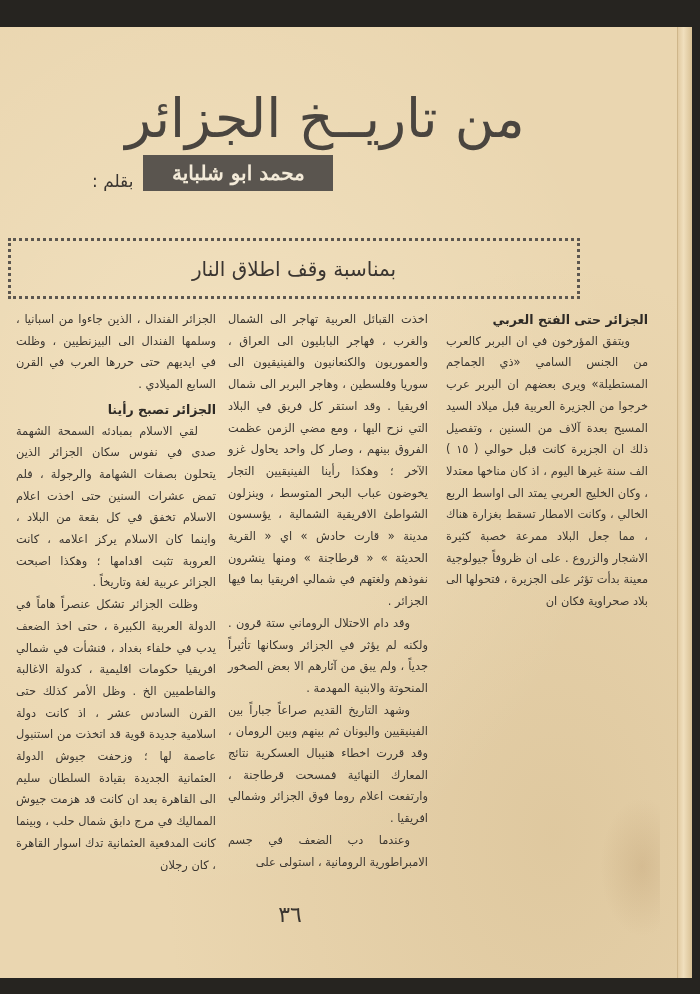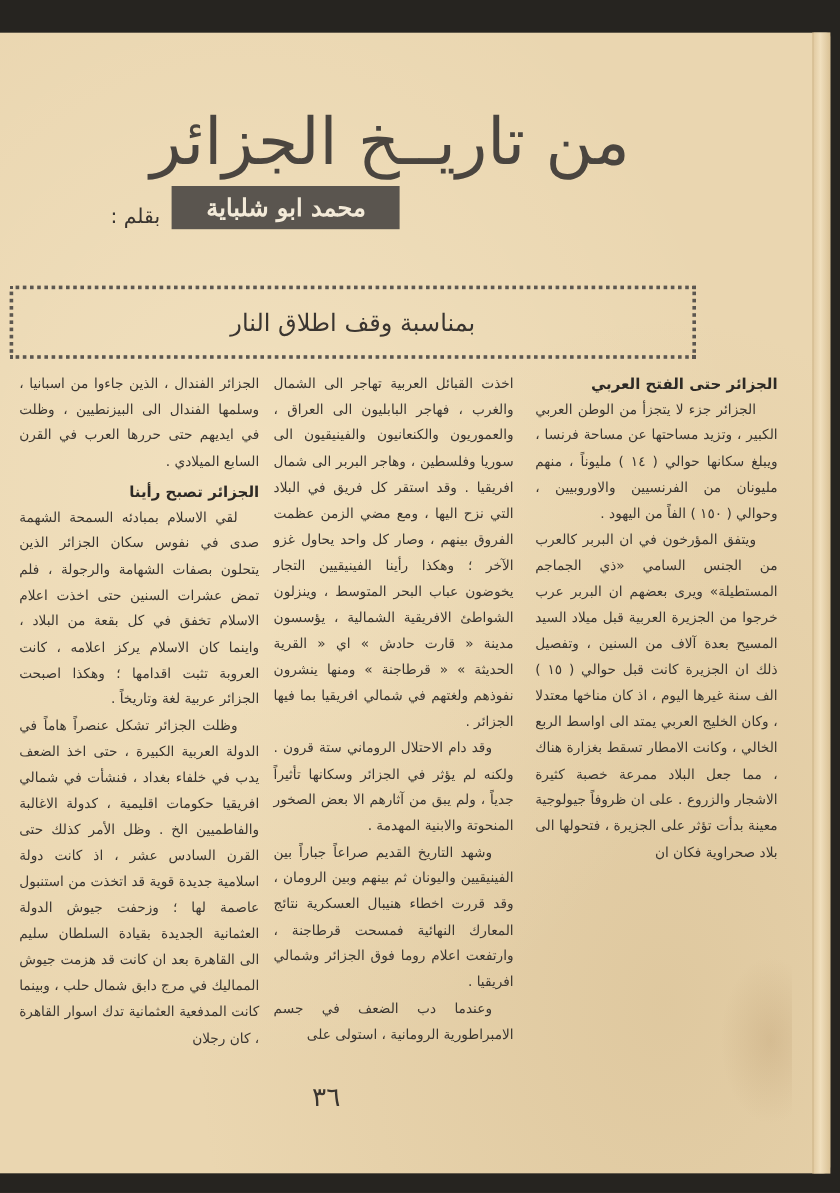--- a/index.html
+++ b/index.html
@@ -87,21 +87,21 @@
   .subhead {
     font-weight: bold;
     font-size: 12.5px;
     color: #2e2a25;
     margin: 0 0 1px 0;
   }
   .indent { text-indent: 18px; }
   .page-number {
     position: absolute;
     top: 875px; left: 260px; width: 60px;
-    text-align: left;
+    text-align: center;
     font-family: "DejaVu Serif", serif;
     font-size: 22px;
     color: #3b3630;
   }
   .stain {
     position: absolute;
     left: 600px; top: 770px;
     width: 60px; height: 140px;
     border-radius: 40% 0 0 50%;
     background: radial-gradient(ellipse at 70% 50%, rgba(175,140,95,0.25), rgba(0,0,0,0) 70%);
@@ -120,21 +120,20 @@
     <span class="byline-label">بقلم :</span>
     <span class="author-box">محمد ابو شلباية</span>
   </div>
 
   <div class="occasion-box">
     <span class="occasion-text">بمناسبة وقف اطلاق النار</span>
   </div>
 
   <div class="col col-right">
     <p class="subhead">الجزائر حتى الفتح العربي</p>
-    <p class="indent">الجزائر جزء لا يتجزأ من الوطن العربي الكبير ، وتزيد مساحتها عن مساحة فرنسا ، ويبلغ سكانها حوالي ( ١٤ ) مليوناً ، منهم مليونان من الفرنسيين والاوروبيين ، وحوالي ( ١٥٠ ) الفاً من اليهود .</p>
     <p class="indent">ويتفق المؤرخون في ان البربر كالعرب من الجنس السامي «ذي الجماجم المستطيلة» ويرى بعضهم ان البربر عرب خرجوا من الجزيرة العربية قبل ميلاد السيد المسيح بعدة آلاف من السنين ، وتفصيل ذلك ان الجزيرة كانت قبل حوالي ( ١٥ ) الف سنة غيرها اليوم ، اذ كان مناخها معتدلا ، وكان الخليج العربي يمتد الى اواسط الربع الخالي ، وكانت الامطار تسقط بغزارة هناك ، مما جعل البلاد ممرعة خصبة كثيرة الاشجار والزروع . على ان ظروفاً جيولوجية معينة بدأت تؤثر على الجزيرة ، فتحولها الى بلاد صحراوية فكان ان</p>
   </div>
 
   <div class="col col-mid">
     <p>اخذت القبائل العربية تهاجر الى الشمال والغرب ، فهاجر البابليون الى العراق ، والعموريون والكنعانيون والفينيقيون الى سوريا وفلسطين ، وهاجر البربر الى شمال افريقيا . وقد استقر كل فريق في البلاد التي نزح اليها ، ومع مضي الزمن عظمت الفروق بينهم ، وصار كل واحد يحاول غزو الآخر ؛ وهكذا رأينا الفينيقيين التجار يخوضون عباب البحر المتوسط ، وينزلون الشواطئ الافريقية الشمالية ، يؤسسون مدينة « قارت حادش » اي « القرية الحديثة » « قرطاجنة » ومنها ينشرون نفوذهم ولغتهم في شمالي افريقيا بما فيها الجزائر .</p>
     <p class="indent">وقد دام الاحتلال الروماني ستة قرون . ولكنه لم يؤثر في الجزائر وسكانها تأثيراً جدياً ، ولم يبق من آثارهم الا بعض الصخور المنحوتة والابنية المهدمة .</p>
     <p class="indent">وشهد التاريخ القديم صراعاً جباراً بين الفينيقيين واليونان ثم بينهم وبين الرومان ، وقد قررت اخطاء هنيبال العسكرية نتائج المعارك النهائية فمسحت قرطاجنة ، وارتفعت اعلام روما فوق الجزائر وشمالي افريقيا .</p>
     <p class="indent">وعندما دب الضعف في جسم الامبراطورية الرومانية ، استولى على</p>
   </div>
 

